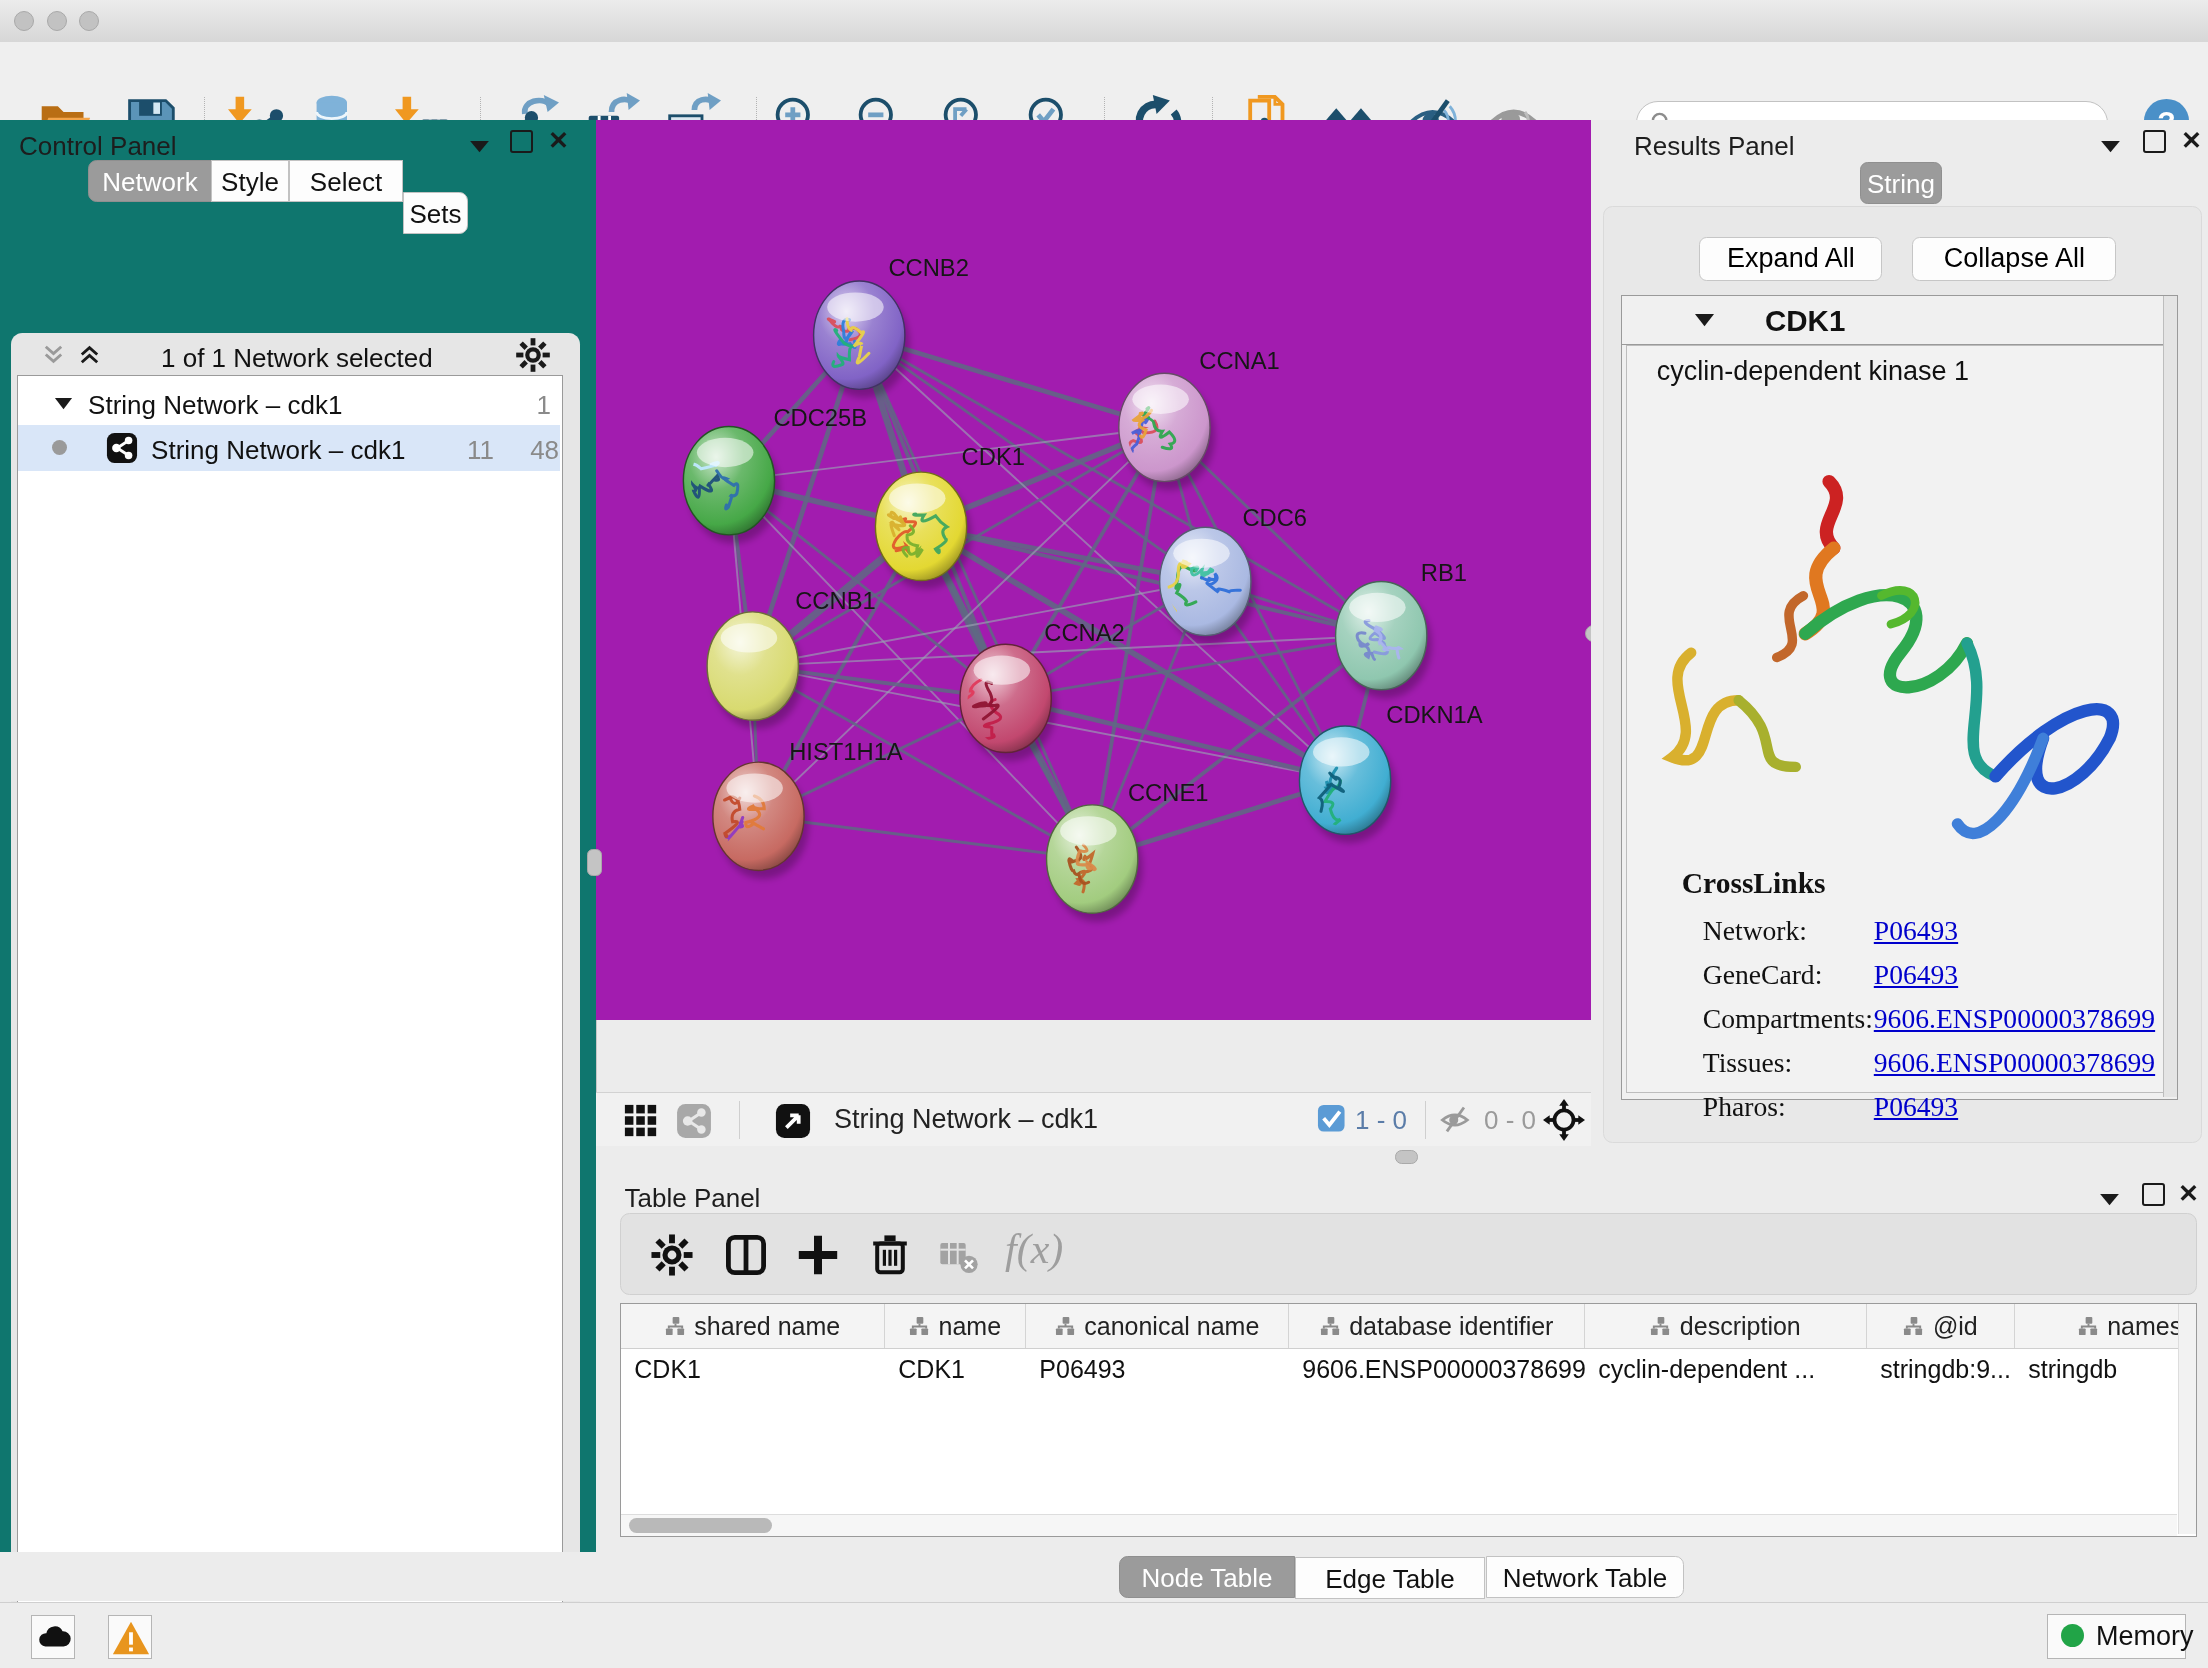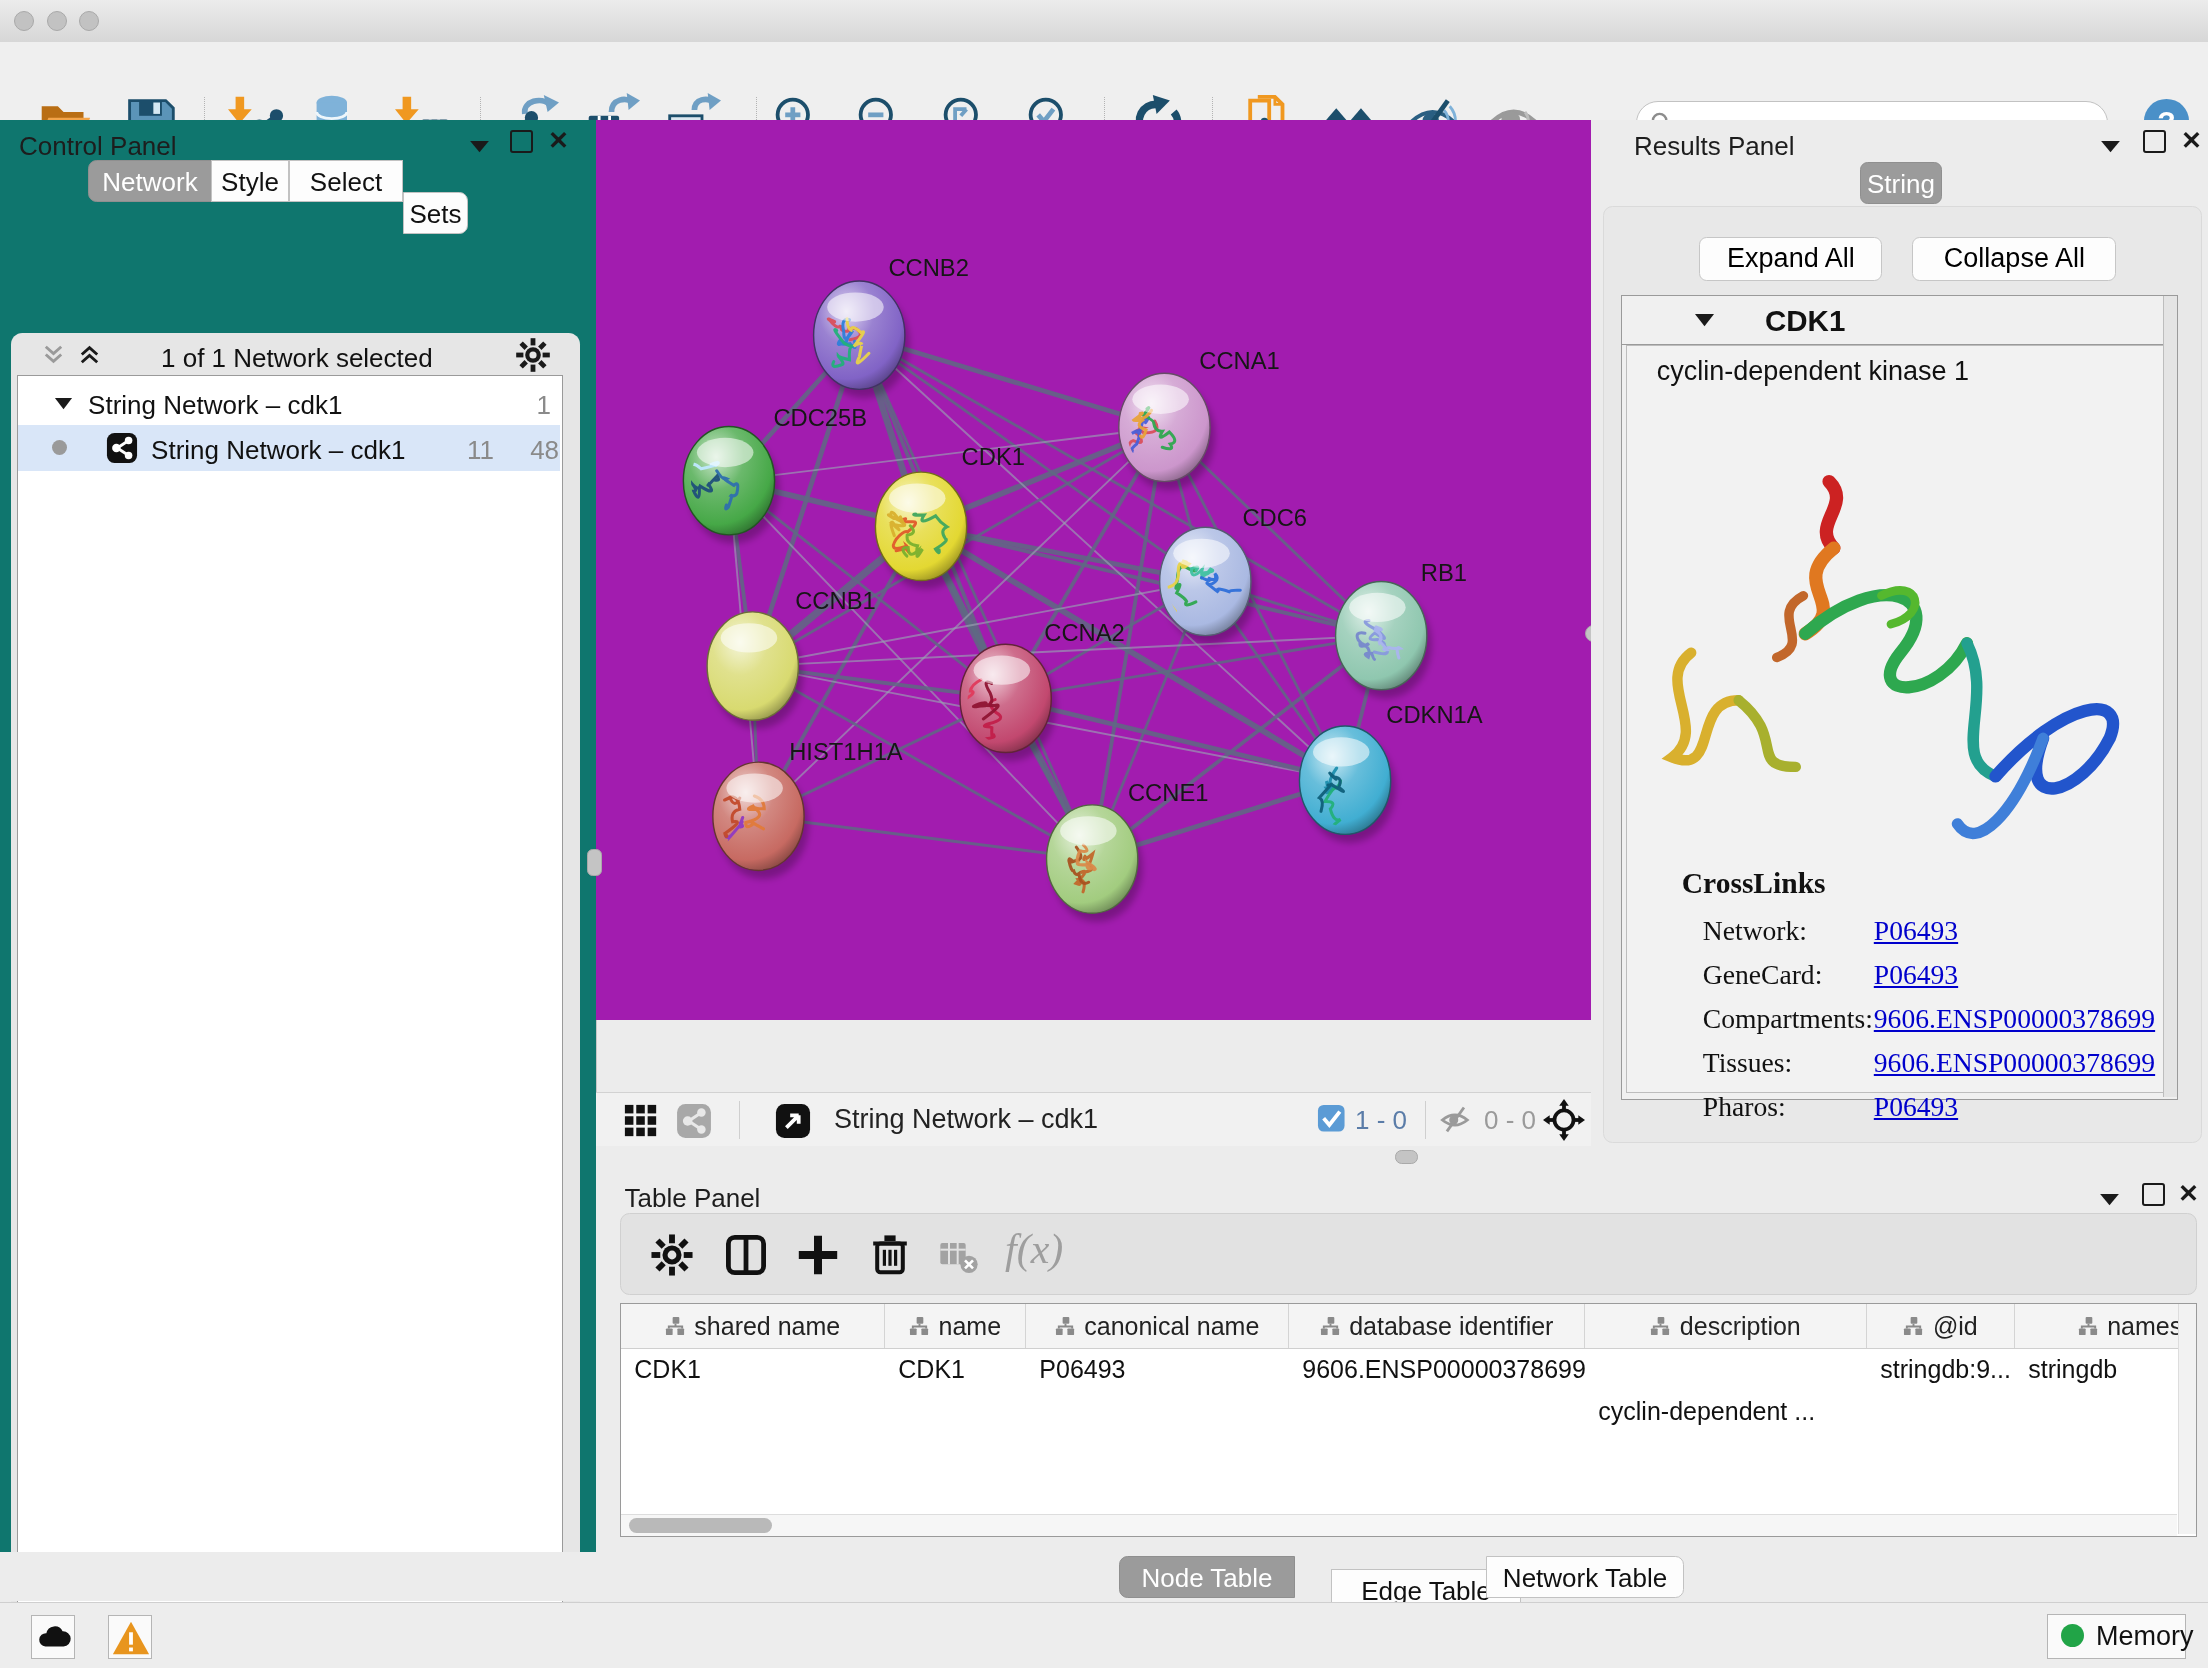--- a/index.html
+++ b/index.html
@@ -919,34 +919,34 @@
               <path d="M11 8 v3 M4 13 v-2 h14 v2" stroke="#8a8a8a" stroke-width="2" fill="none"></path>
             </svg>
             <span>namespace</span>
           </div>
         </div>
       <div id="tbl-row">
           <div class="td" style="width: 264px;">CDK1</div>
           <div class="td" style="width: 141px;">CDK1</div>
           <div class="td" style="width: 263px;">P06493</div>
           <div class="td" style="width: 296px;">9606.ENSP00000378699</div>
-          <div class="td" style="width: 282px; margin-top: 42px;">cyclin-dependent ...</div>
+          <div class="td" style="width: 282px;">cyclin-dependent ...</div>
           <div class="td" style="width: 148px;">stringdb:9...</div>
           <div class="td" style="width: 285px;">stringdb</div>
         </div>
       <div id="tbl-hscroll">
           <div id="tbl-hthumb"></div>
         </div>
       <div id="tbl-vscroll"></div>
     </div>
   </div>
 
   <div class="abs" id="bottom-tabs">
     <div class="abs tabseg sel" style="left:1119px;top:3.8px;width:176px;border-radius:8.6px 0 0 8.6px;">Node Table</div>
-    <div class="abs tabseg" style="left:1295px;top:17px;width:190px;margin-left:36px;">Edge Table</div>
+    <div class="abs tabseg" style="left:1295px;top:5px;width:190px;">Edge Table</div>
     <div class="abs tabseg" style="left:1486px;top:3.8px;width:198px;border-radius:0 8.6px 8.6px 0;">Network Table</div>
   </div>
 
   <div class="abs" id="status-bar">
     <div class="abs sb-btn" style="left:31px;">
       <svg width="40" height="40" viewBox="0 0 42 42" style="margin:1.9px;">
           <path d="M12 30 a7 7 0 0 1 1 -14 a9 9 0 0 1 17 -2 a7 7 0 0 1 1 16 Z" fill="#111"></path>
         </svg>
     </div>
     <div class="abs sb-btn" style="left:108px;">

